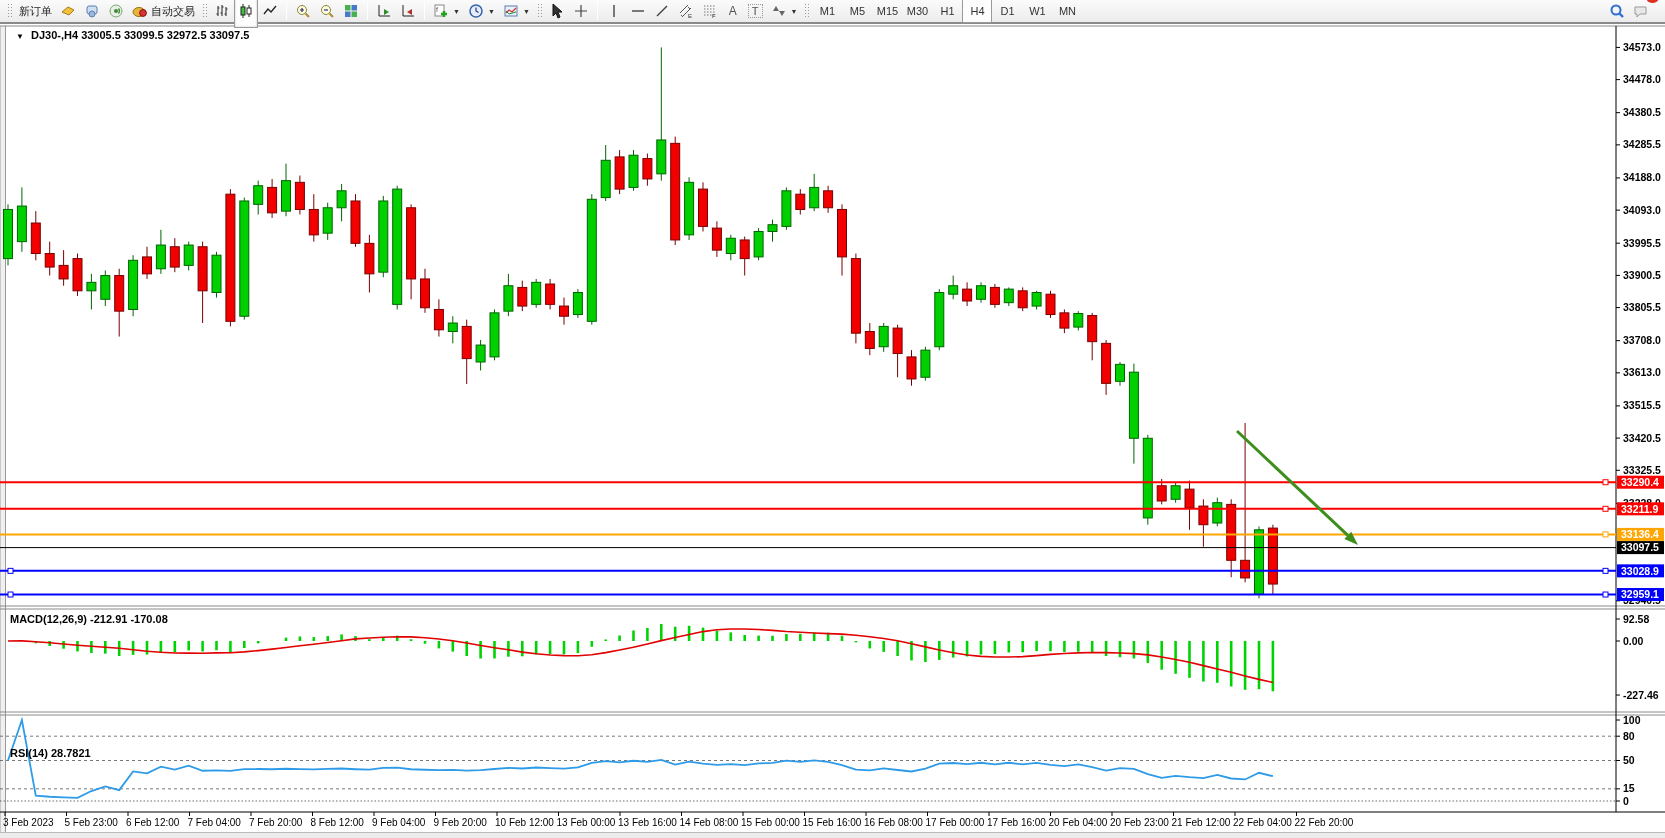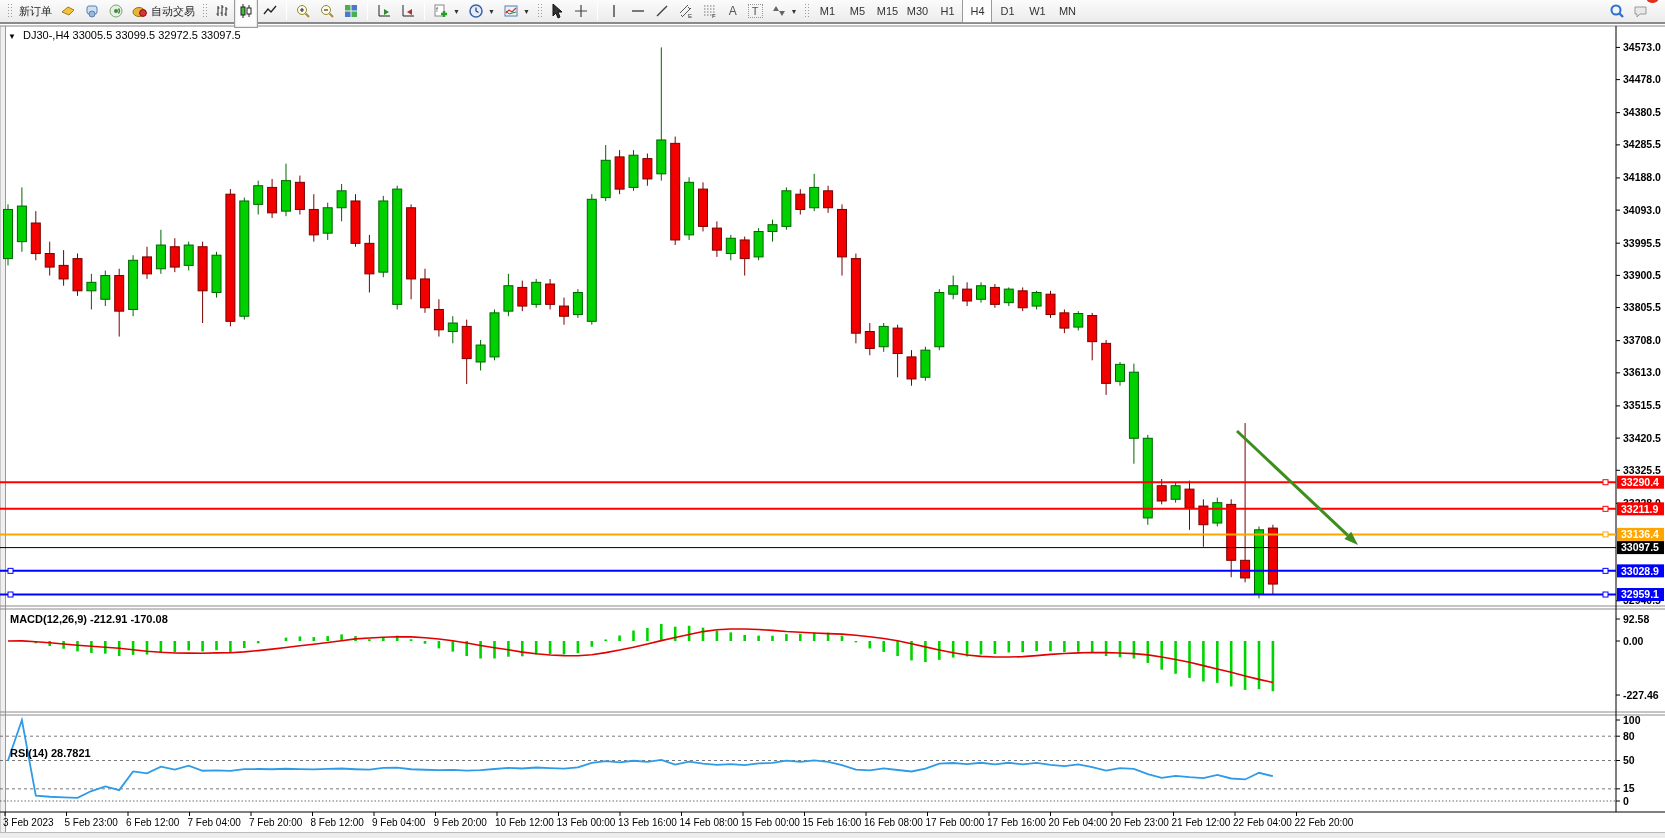--- a/index.html
+++ b/index.html
@@ -22,21 +22,21 @@
   .tf-btn { height:24px; width:30px; font-size:11px; color:#333; border:1px solid transparent;
     background:transparent; flex:none; }
   .tf-btn.active { background:#fdfdfd; border:1px solid #9a9a9a;text-align:center; }
   .spacer { flex:1; }
   .badge { position:absolute; top:-4px; right:-6px; background:#e03020; color:#fff;
     border-radius:8px; font-size:9px; font-weight:bold; padding:0 4px; height:12px; line-height:12px; }
   .chat-wrap { position:relative; }
   
   .left-strip { position:absolute; top:26px; left:0; width:6px; height:812px;
     background:#f0f0f0; border-right:1px solid #999; border-left:1px solid #c9c9c9; }
-  .chart-title { position:absolute; top:29px; left:8px; font-size:11px; font-weight:400;
+  .chart-title { position:absolute; top:29px; left:16px; font-size:11px; font-weight:700;
     color:#000; z-index:10; letter-spacing:0; }
   .chart-title .tri { font-size:8px; margin-right:4px; }
   .ind-label { position:absolute; left:10px; font-size:11px; font-weight:700; color:#000; z-index:10; }
   #plot { position:absolute; top:0; left:0; z-index:5; }
   .footer-strip { position:absolute; top:832px; left:0; width:1665px; height:6px; background:#ececec; border-top:1px solid #bbb; }
 </style>
 </head>
 <body>
 
 <div class="toolbar">

